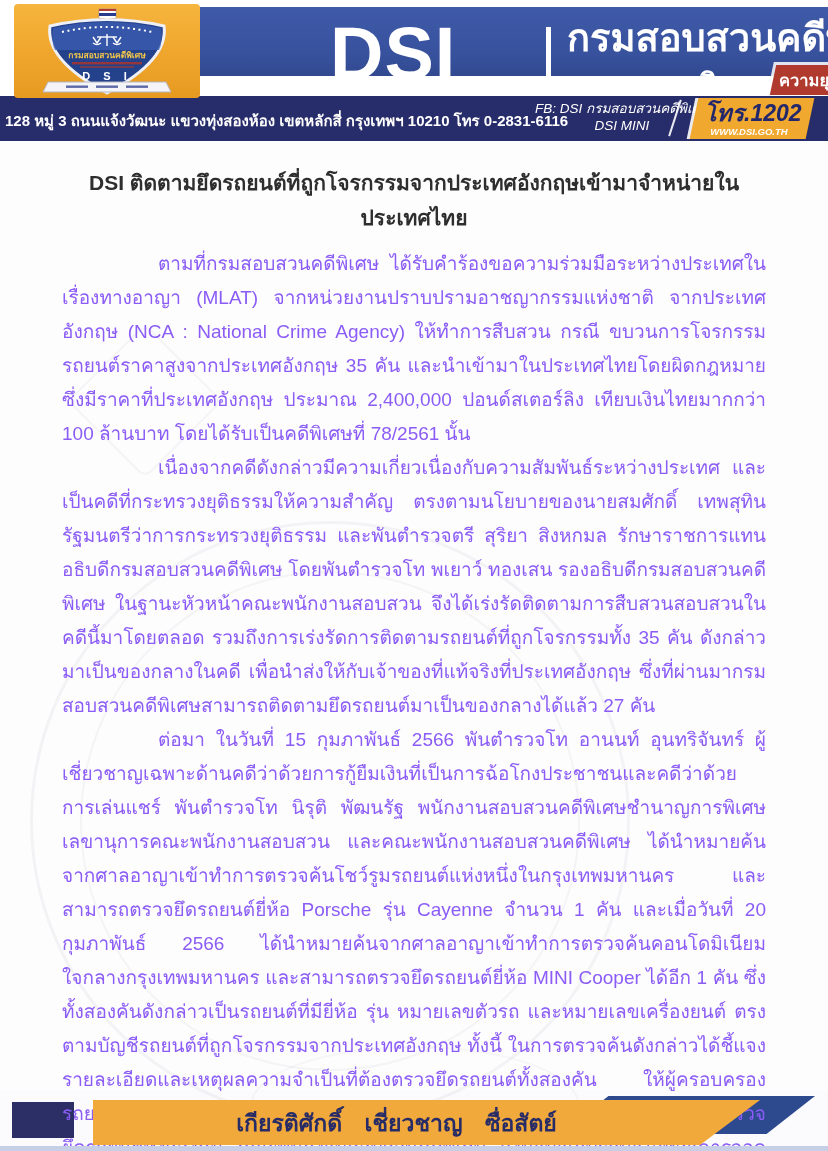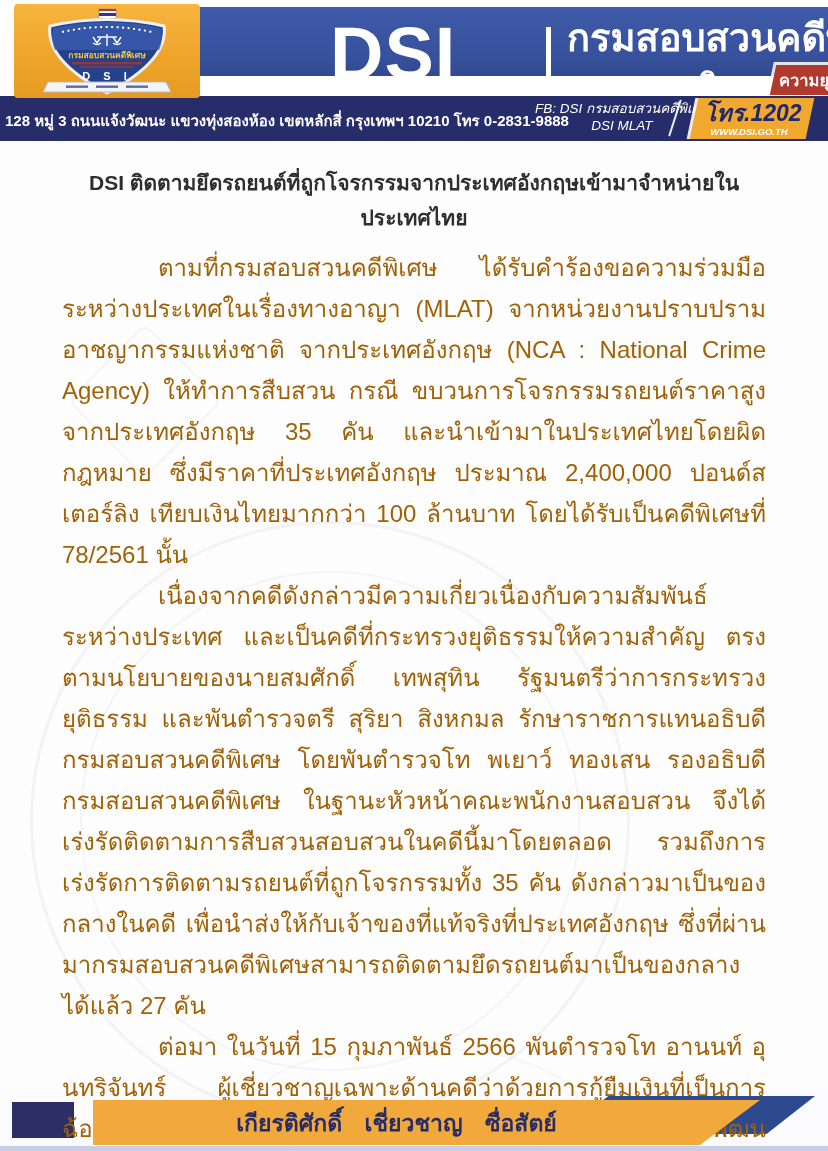--- a/index.html
+++ b/index.html
@@ -104,22 +104,22 @@
 
   .doc-title {
     position: relative; z-index: 2;
     text-align: center;
     font-size: 21px; font-weight: 700; color: #2e2e2e;
     line-height: 35px;
     margin-bottom: 12px;
   }
   .para {
     position: relative; z-index: 2;
-    font-size: 24px; color: #a16207;
-    line-height: 41px;
+    font-size: 19px; color: #8b5cf6;
+    line-height: 34px;
     text-align: justify;
     text-indent: 96px;
   }
 
   
   .wm { position: absolute; border-radius: 50%; pointer-events: none; z-index: 1; }
   .wm-1 { left: 30px;  top: 380px; width: 600px; height: 600px; border: 3px solid rgba(110,110,135,0.07); }
   .wm-2 { left: 80px;  top: 430px; width: 500px; height: 500px; border: 2px solid rgba(110,110,135,0.06); }
   .wm-3 { left: 90px;  top: 205px; width: 110px; height: 110px; border-radius: 10px;
           border: 2px solid rgba(110,110,135,0.06); transform: rotate(45deg); }
@@ -205,24 +205,24 @@
         <g>
           <path d="M34,78 L152,78 L157,88 L29,88 Z" fill="#f4f4f7" stroke="#b5b5c3" stroke-width="1"></path>
           <rect x="52" y="81.5" width="22" height="2.4" fill="#2b3a8c" opacity="0.75"></rect>
           <rect x="82" y="81.5" width="22" height="2.4" fill="#2b3a8c" opacity="0.75"></rect>
           <rect x="112" y="81.5" width="22" height="2.4" fill="#2b3a8c" opacity="0.75"></rect>
         </g>
       </svg>
     </div>
 
     <div class="address-bar">
-      <span class="address-text">128 หมู่ 3 ถนนแจ้งวัฒนะ แขวงทุ่งสองห้อง เขตหลักสี่ กรุงเทพฯ 10210 โทร 0-2831-9888</span>
+      <span class="address-text">128 หมู่ 3 ถนนแจ้งวัฒนะ แขวงทุ่งสองห้อง เขตหลักสี่ กรุงเทพฯ 10210 โทร 0-2831-6116</span>
       <div class="fb-block">
         <div>FB: DSI กรมสอบสวนคดีพิเศษ</div>
-        <div>DSI MLAT</div>
+        <div>DSI MINI</div>
       </div>
       <div class="bar-divider"></div>
       <div class="hotline-badge">
         <div class="hotline-number">โทร.1202</div>
         <div class="website">WWW.DSI.GO.TH</div>
       </div>
     </div>
   </header>
 
   <div class="edge-left"></div>

